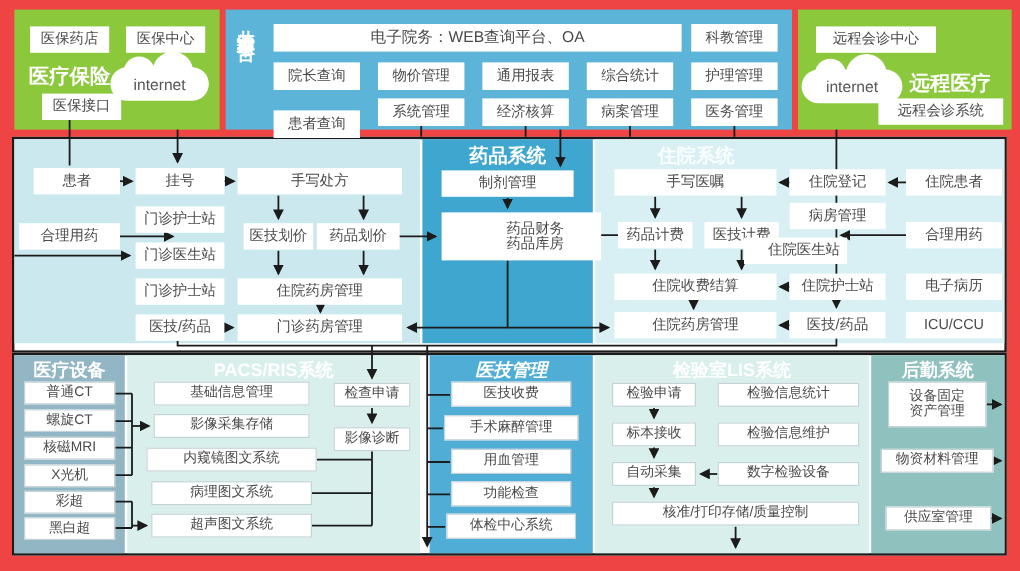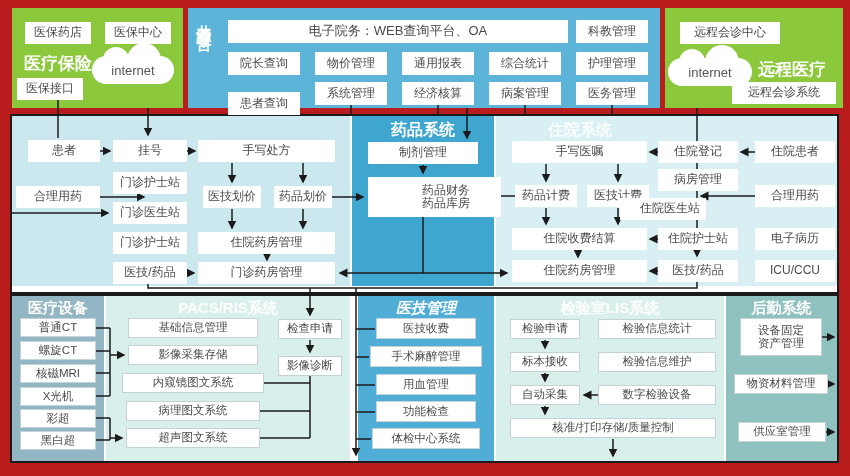--- a/index.html
+++ b/index.html
@@ -1,16 +1,16 @@
 <!DOCTYPE html>
 <html><head>
 <meta charset="utf-8">
 <style>
   html,body{margin:0;padding:0;background:#fff;}
-  #canvas{position:relative;width:850px;height:476px;background:#b91c1c;overflow:hidden;
+  #canvas{position:relative;width:850px;height:476px;background:#ef4444;overflow:hidden;
           font-family:"Liberation Sans","DejaVu Sans",sans-serif;}
   .panel{position:absolute;}
   .band{position:absolute;background:#fff;border:2px solid #1b1b1b;box-sizing:border-box;}
   .bx{position:absolute;background:#fff;color:#4a4a4a;display:flex;align-items:center;
       justify-content:center;font-size:12px;line-height:1.1;text-align:center;z-index:3;}
   .bx2{position:absolute;background:#fff;color:#4a4a4a;display:flex;align-items:center;
       justify-content:center;font-size:11.5px;line-height:1.15;text-align:center;z-index:3;
       border:1px solid #c3d3d8;box-sizing:border-box;flex-direction:column;}
   .ttl{position:absolute;color:#fff;font-weight:bold;z-index:3;}
   .ttl.big{font-size:17px;}
@@ -107,21 +107,21 @@
       <path marker-end="url(#ah)" d="M826,432 H834"></path>
     </g>
   </svg>
 
   <div class="bx" style="left:25px;top:22px;width:66px;height:22px;">医保药店</div>
   <div class="bx" style="left:105px;top:22px;width:66px;height:22px;">医保中心</div>
   <div class="ttl big" style="left:24px;top:52px;">医疗保险</div>
   <div class="cloud" style="left:92px;top:56px;width:82px;height:28px;">
     <span>internet</span>
   </div>
-  <div class="bx" style="left:17px;top:78px;width:66px;height:22px;">医保接口</div>
+  <div class="bx" style="left:35px;top:78px;width:66px;height:22px;">医保接口</div>
 
   <div class="vtitle" style="left:194px;top:13px;height:94px;">共管理平台</div>
   <div class="bx" style="left:228px;top:20px;width:340px;height:23px;font-size:13px;">电子院务：WEB查询平台、OA</div>
   <div class="bx" style="left:576px;top:20px;width:72px;height:23px;">科教管理</div>
 
   <div class="bx" style="left:228px;top:52px;width:72px;height:23px;">院长查询</div>
   <div class="bx" style="left:315px;top:52px;width:72px;height:23px;">物价管理</div>
   <div class="bx" style="left:402px;top:52px;width:72px;height:23px;">通用报表</div>
   <div class="bx" style="left:489px;top:52px;width:72px;height:23px;">综合统计</div>
   <div class="bx" style="left:576px;top:52px;width:72px;height:23px;">护理管理</div>
@@ -139,21 +139,21 @@
   <div class="ttl big" style="left:758px;top:58px;">远程医疗</div>
   <div class="bx" style="left:732px;top:82px;width:104px;height:22px;">远程会诊系统</div>
 
   <div class="bx" style="left:28px;top:140px;width:72px;height:22px;">患者</div>
   <div class="bx" style="left:113px;top:140px;width:74px;height:22px;">挂号</div>
   <div class="bx" style="left:198px;top:140px;width:137px;height:22px;">手写处方</div>
   <div class="bx" style="left:113px;top:172px;width:74px;height:22px;">门诊护士站</div>
   <div class="bx" style="left:16px;top:186px;width:84px;height:22px;">合理用药</div>
   <div class="bx" style="left:113px;top:202px;width:74px;height:22px;">门诊医生站</div>
   <div class="bx" style="left:203px;top:186px;width:58px;height:22px;">医技划价</div>
-  <div class="bx" style="left:274px;top:186px;width:58px;height:22px;">药品划价</div>
+  <div class="bx" style="left:264px;top:186px;width:69px;height:22px;">药品划价</div>
   <div class="bx" style="left:113px;top:232px;width:74px;height:22px;">门诊护士站</div>
   <div class="bx" style="left:198px;top:232px;width:137px;height:22px;">住院药房管理</div>
   <div class="bx" style="left:113px;top:262px;width:74px;height:22px;">医技/药品</div>
   <div class="bx" style="left:198px;top:262px;width:137px;height:22px;">门诊药房管理</div>
 
   <div class="ttl mid" style="left:352px;top:120px;width:142px;">药品系统</div>
   <div class="bx" style="left:368px;top:142px;width:110px;height:22px;">制剂管理</div>
   <div class="bx" style="left:368px;top:177px;width:110px;height:40px;flex-direction:column;padding-left:23px;">
     <span>药品财务</span>
     <span>药品库房</span>

